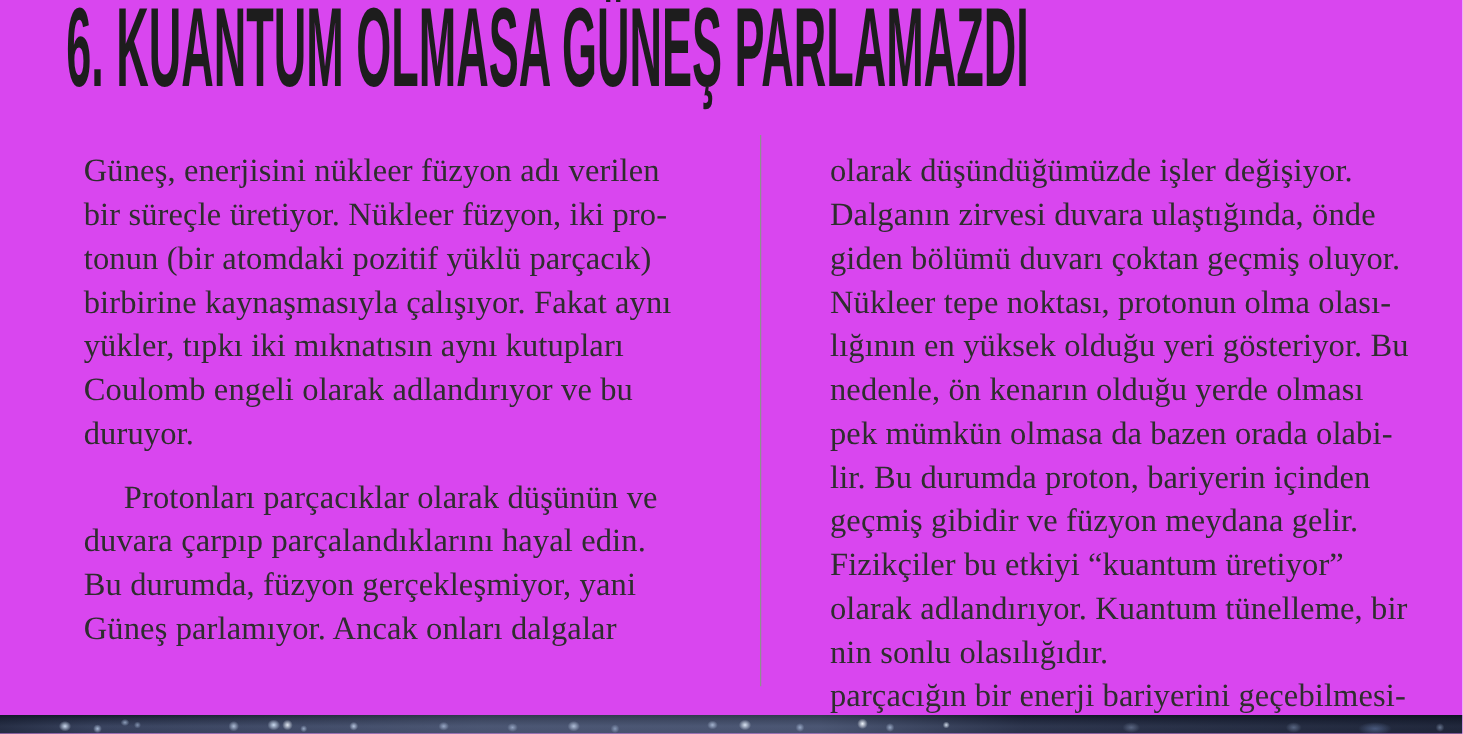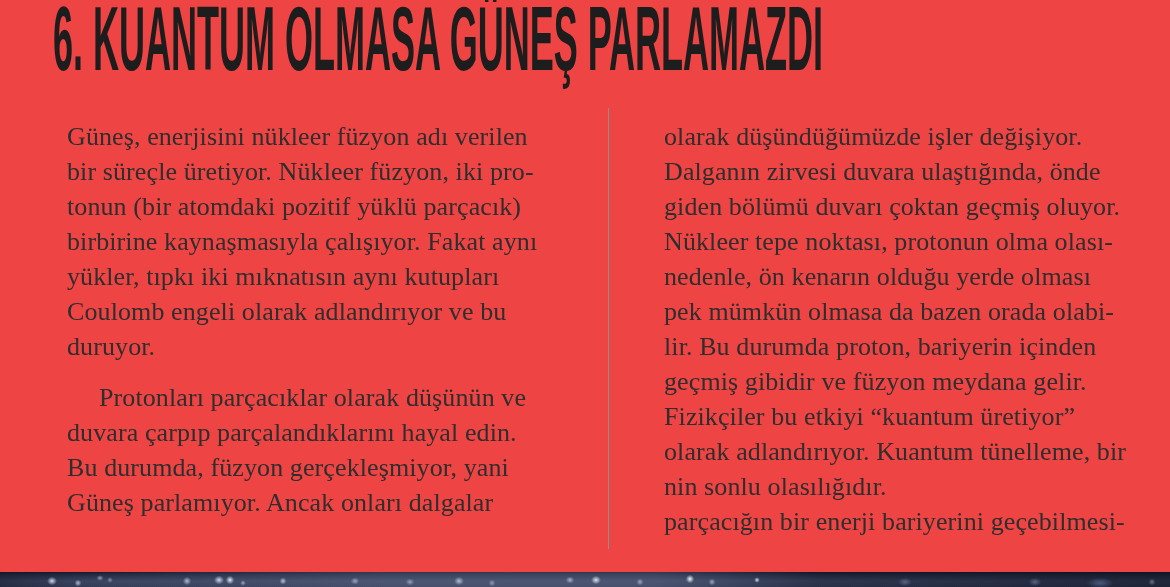--- a/index.html
+++ b/index.html
@@ -4,21 +4,21 @@
 <style>
   html, body {
     margin: 0;
     padding: 0;
     background: #ffffff;
   }
   .page {
     position: relative;
     width: 1170px;
     height: 587px;
-    background: #ef4444;
+    background: #d946ef;
     overflow: hidden;
     font-family: "Liberation Serif", serif;
   }
   
   .title {
     position: absolute;
     left: 53px;
     top: -6px;
     margin: 0;
     padding: 0;
@@ -130,20 +130,21 @@
     </div>
 
   <div class="divider"></div>
 
   <div class="col col-right">
       <div class="para">
         <div class="line">olarak düşündüğümüzde işler değişiyor.</div>
         <div class="line">Dalganın zirvesi duvara ulaştığında, önde</div>
         <div class="line">giden bölümü duvarı çoktan geçmiş oluyor.</div>
         <div class="line">Nükleer tepe noktası, protonun olma olası-</div>
+        <div class="line">lığının en yüksek olduğu yeri gösteriyor. Bu</div>
         <div class="line">nedenle, ön kenarın olduğu yerde olması</div>
         <div class="line">pek mümkün olmasa da bazen orada olabi-</div>
         <div class="line">lir. Bu durumda proton, bariyerin içinden</div>
         <div class="line">geçmiş gibidir ve füzyon meydana gelir.</div>
         <div class="line">Fizikçiler bu etkiyi “kuantum üretiyor”</div>
         <div class="line">olarak adlandırıyor. Kuantum tünelleme, bir</div>
         <div class="line">nin sonlu olasılığıdır.</div>
         <div class="line">parçacığın bir enerji bariyerini geçebilmesi-</div>
       </div>
     </div>

